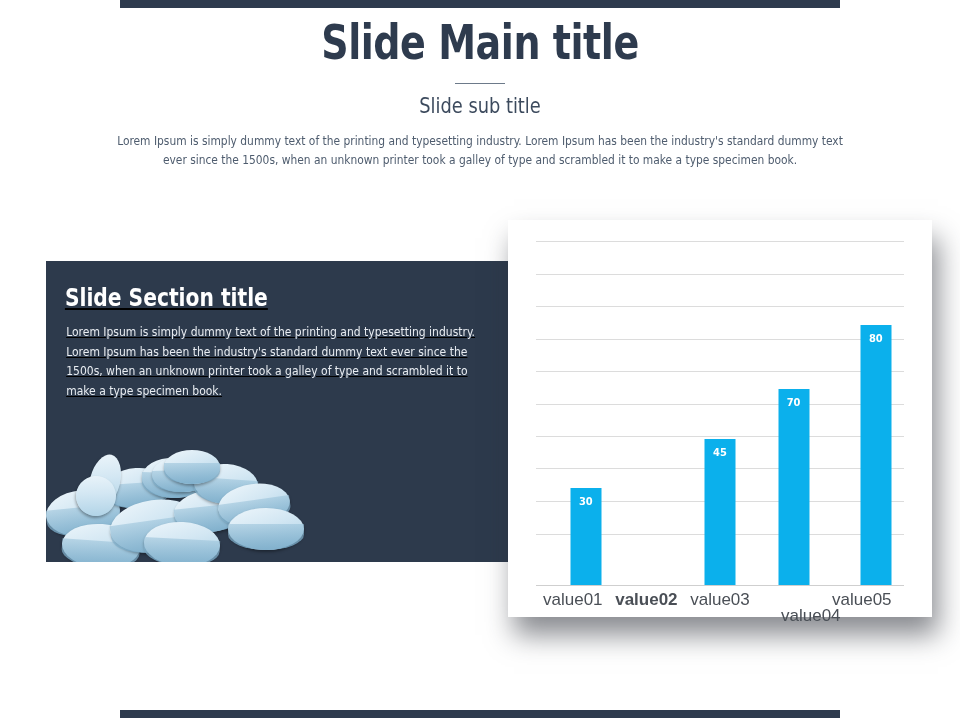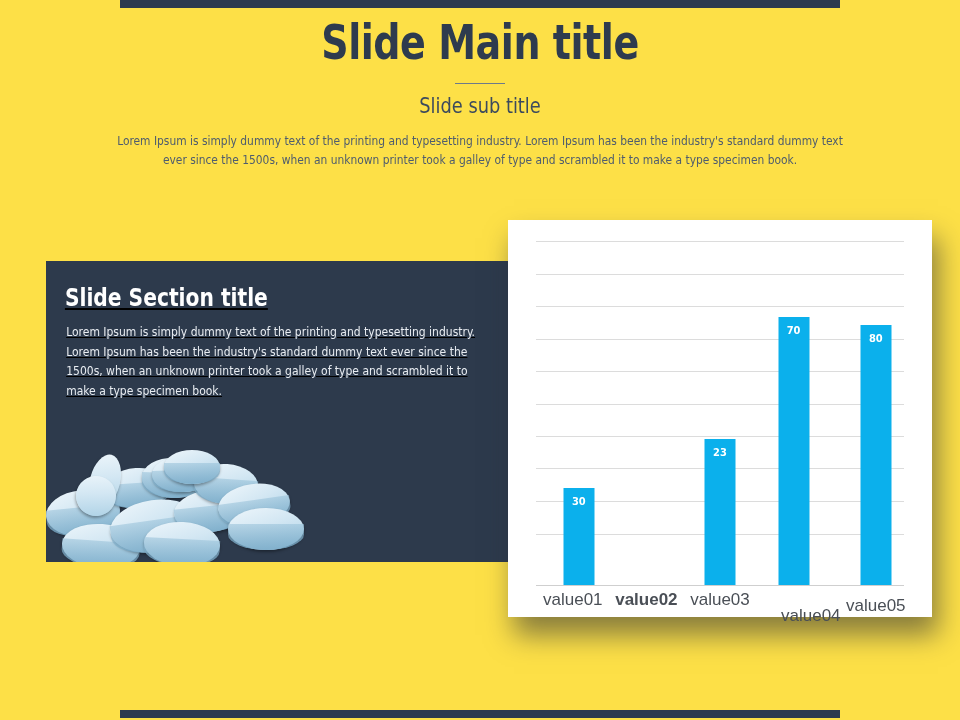--- a/index.html
+++ b/index.html
@@ -14,21 +14,21 @@
     font-family: "Liberation Sans", sans-serif;
     overflow: hidden;
     position: relative;
     -webkit-font-smoothing: antialiased;
   }
   .slide {
     position: absolute;
     inset: 0;
     width: 960px;
     height: 720px;
-    background: #fde047;
+    background: #ffffff;
   }
 
   
   .rule {
     position: absolute;
     left: 120px;
     width: 720px;
     height: 8px;
     background: #2e3b4e;
   }
@@ -262,44 +262,44 @@
         <div class="gridline" style="top: 227px;"></div>
         <div class="gridline" style="top: 195px;"></div>
         <div class="gridline" style="top: 163px;"></div>
         <div class="gridline" style="top: 130px;"></div>
         <div class="gridline" style="top: 98px;"></div>
         <div class="gridline" style="top: 65px;"></div>
         <div class="gridline" style="top: 33px;"></div>
         <div class="gridline" style="top: 0px;"></div>
       <div class="axis-base"></div>
       <div class="bars">
-          <div class="bar-slot" style="left: 6px; width: 73.6px;">
+          <div class="bar-slot" style="left: 13px; width: 73.6px;">
             <div class="bar" style="height: 97.5px; background: rgb(11, 176, 236);">
               <div class="bar-value">30</div>
             </div>
           </div>
           <div class="bar-slot" style="left: 147.2px; width: 73.6px;">
             <div class="bar" style="height: 146.25px; background: rgb(11, 176, 236);">
-              <div class="bar-value">23</div>
+              <div class="bar-value">45</div>
             </div>
           </div>
           <div class="bar-slot" style="left: 220.8px; width: 73.6px;">
-            <div class="bar" style="height: 268px; background: rgb(11, 176, 236); margin-top: 44px;">
+            <div class="bar" style="height: 196px; background: rgb(11, 176, 236); margin-top: 44px;">
               <div class="bar-value">70</div>
             </div>
           </div>
           <div class="bar-slot" style="left: 303px; width: 73.6px;">
             <div class="bar" style="height: 260px; background: rgb(11, 176, 236);">
               <div class="bar-value">80</div>
             </div>
           </div>
         </div>
     </div>
     <div class="cat-labels">
         <div class="cat-label" style="left: 0px; width: 73.6px;">value01</div>
         <div class="cat-label" style="left: 73.6px; width: 73.6px; font-weight: bold;">value02</div>
         <div class="cat-label" style="left: 147.2px; width: 73.6px;">value03</div>
         <div class="cat-label" style="left: 238px; width: 73.6px; margin-top: 16px;">value04</div>
-        <div class="cat-label" style="left: 303px; width: 73.6px; margin-top: 6px;">value05</div>
+        <div class="cat-label" style="left: 289px; width: 73.6px;">value05</div>
       </div>
   </div>
 
 </div>
 
 </body></html>

